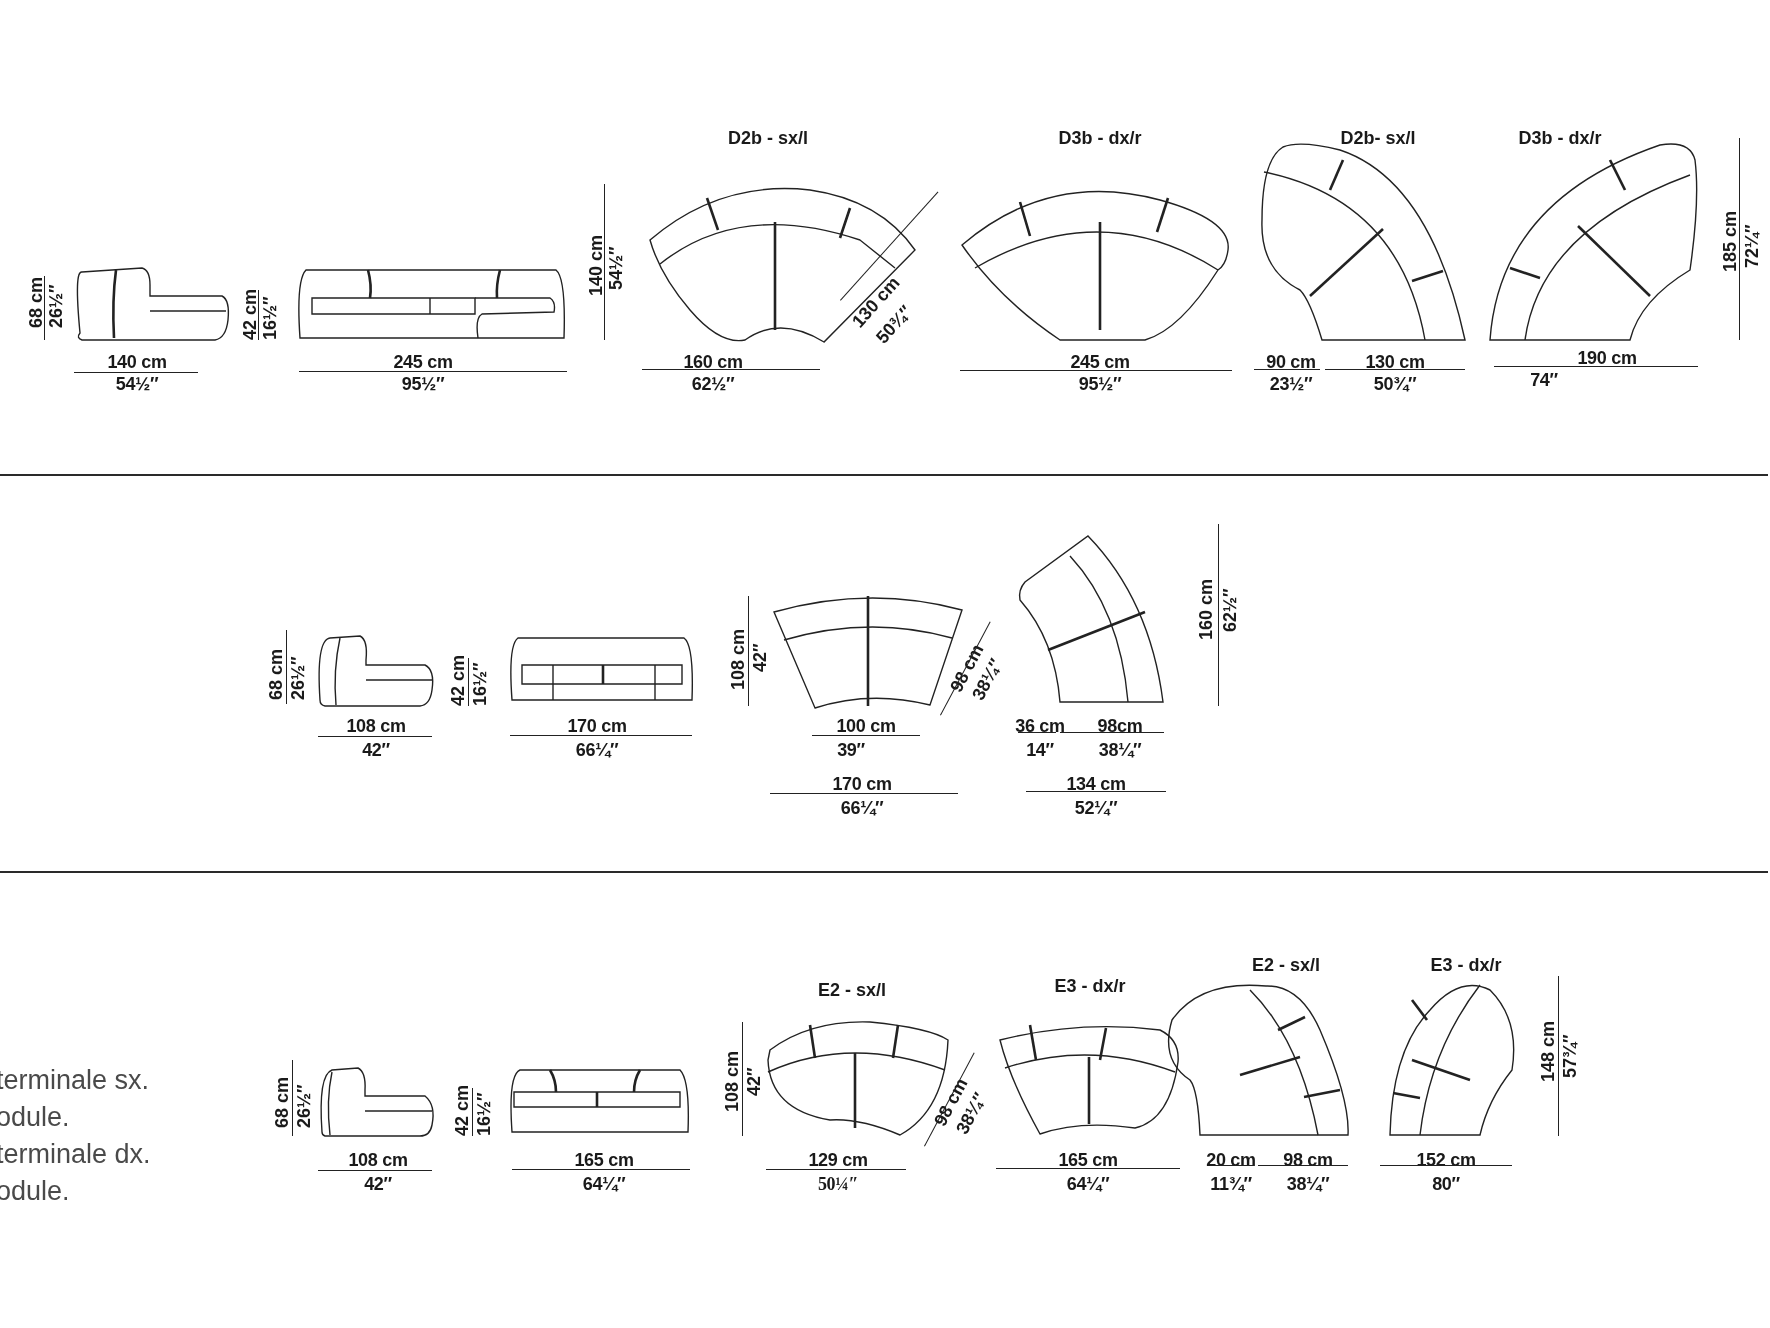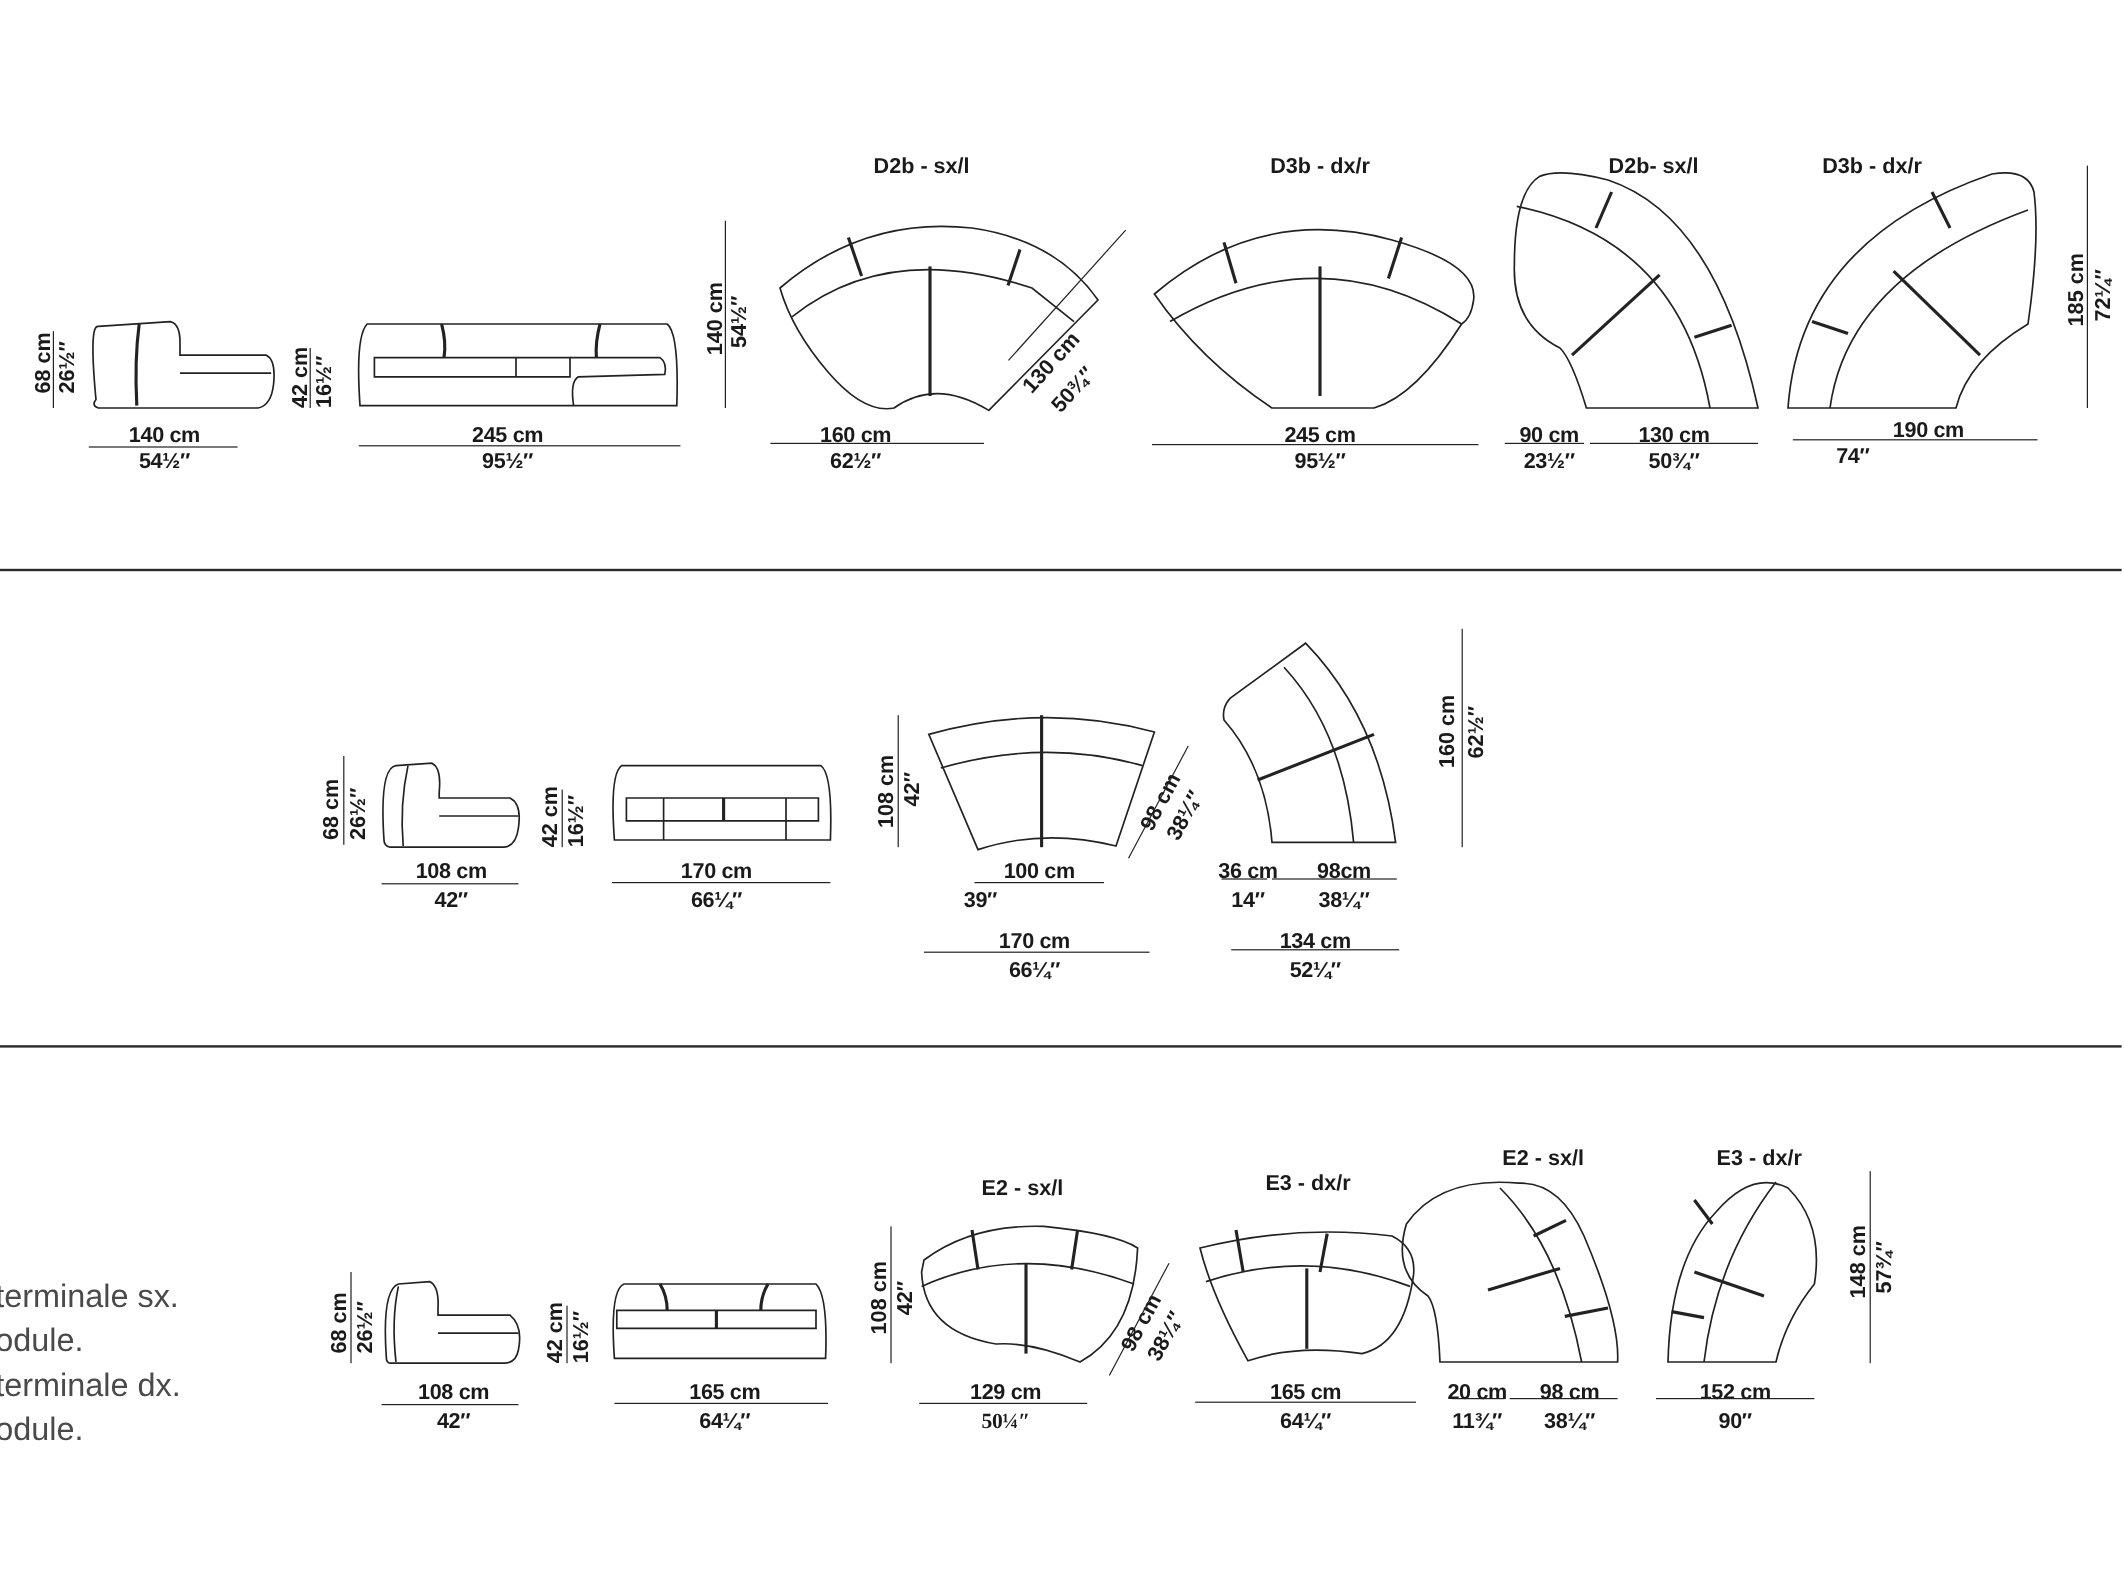--- a/index.html
+++ b/index.html
@@ -189,21 +189,21 @@
 <div class="vrule" style="left:468px;top:658px;height:48px;"></div>
 <div class="lbl" style="left:597px;top:716px;">170 cm</div>
 <div class="rule" style="left:510px;top:735px;width:182px;"></div>
 <div class="lbl" style="left:597px;top:740px;">66¼″</div>
 
 <div class="vlbl" style="left:728px;top:690px;">108 cm</div>
 <div class="vlbl" style="left:750px;top:672px;">42″</div>
 <div class="vrule" style="left:748px;top:596px;height:110px;"></div>
 <div class="lbl" style="left:866px;top:716px;">100 cm</div>
 <div class="rule" style="left:812px;top:735px;width:108px;"></div>
-<div class="lbl" style="left:817px;top:740px;">39″</div>
+<div class="lbl" style="left:851px;top:740px;">39″</div>
 <div class="lbl" style="left:862px;top:774px;">170 cm</div>
 <div class="rule" style="left:770px;top:793px;width:188px;"></div>
 <div class="lbl" style="left:862px;top:798px;">66¼″</div>
 <div class="dlbl" style="left:946px;top:686px;transform:rotate(-62deg);transform-origin:left top;">98 cm</div>
 <div class="dlbl" style="left:968px;top:694px;transform:rotate(-62deg);transform-origin:left top;">38¼″</div>
 <div class="rule" style="left:940px;top:715px;width:106px;transform:rotate(-62deg);transform-origin:left top;"></div>
 
 <div class="lbl" style="left:1040px;top:716px;">36 cm</div>
 <div class="rule" style="left:1018px;top:732px;width:38px;"></div>
 <div class="lbl" style="left:1040px;top:740px;">14″</div>
@@ -253,21 +253,21 @@
 <div class="lbl" style="left:1231px;top:1150px;">20 cm</div>
 <div class="rule" style="left:1210px;top:1165px;width:44px;"></div>
 <div class="lbl" style="left:1231px;top:1174px;">11¾″</div>
 <div class="lbl" style="left:1308px;top:1150px;">98 cm</div>
 <div class="rule" style="left:1258px;top:1165px;width:90px;"></div>
 <div class="lbl" style="left:1308px;top:1174px;">38¼″</div>
 
 <div class="title" style="left:1466px;top:955px;">E3 - dx/r</div>
 <div class="lbl" style="left:1446px;top:1150px;">152 cm</div>
 <div class="rule" style="left:1380px;top:1165px;width:132px;"></div>
-<div class="lbl" style="left:1446px;top:1174px;">90″</div>
+<div class="lbl" style="left:1446px;top:1174px;">80″</div>
 <div class="vlbl" style="left:1538px;top:1082px;">148 cm</div>
 <div class="vlbl" style="left:1560px;top:1078px;">57¾″</div>
 <div class="vrule" style="left:1558px;top:976px;height:160px;"></div>
 
 <div class="legend" style="top:1062px;left:-4px;">
   <div>terminale sx.</div>
   <div>odule.</div>
   <div>terminale dx.</div>
   <div>odule.</div>
 </div>

